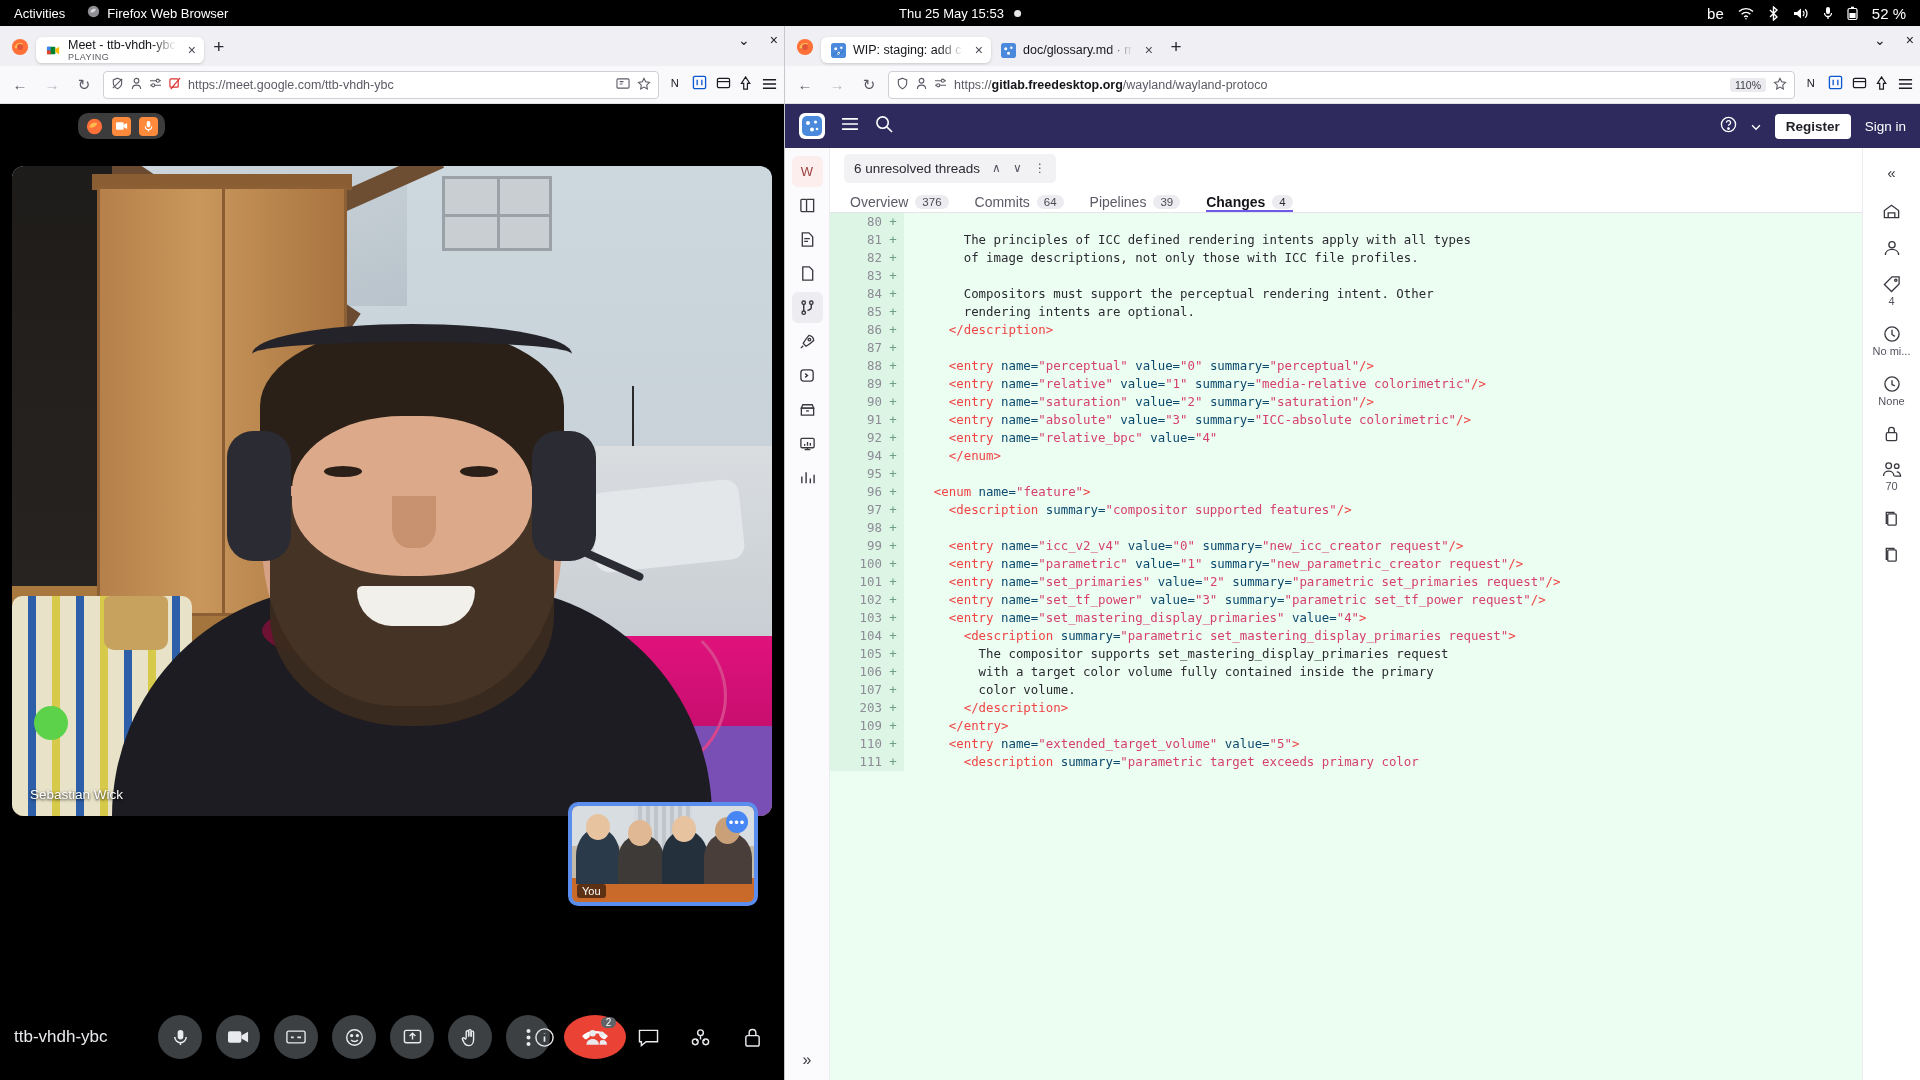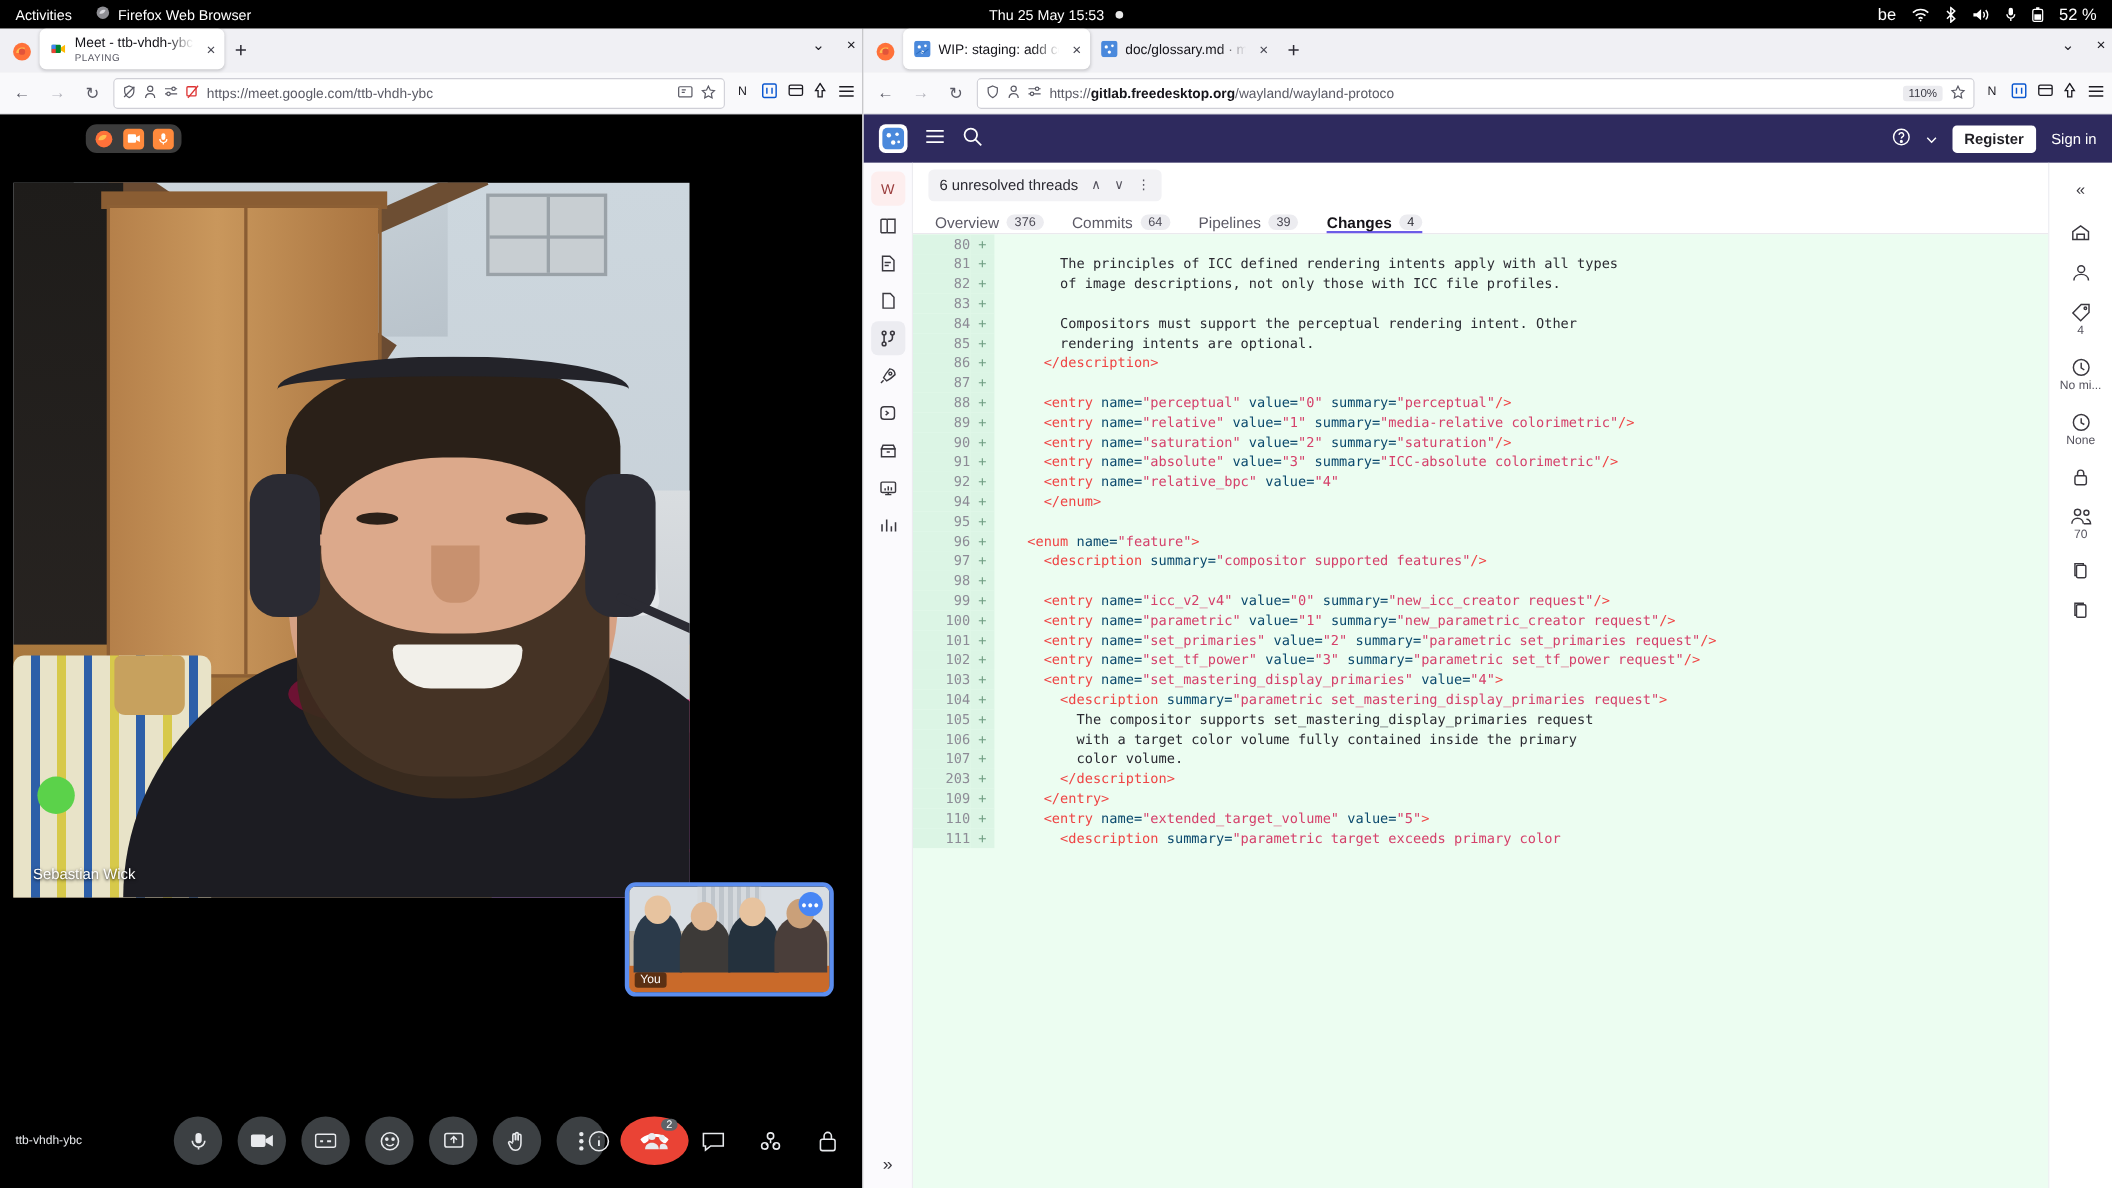--- a/index.html
+++ b/index.html
@@ -21,21 +21,21 @@
 
   
   .win { position:absolute; top:26px; height:1054px; background:#f9f9fb; overflow:hidden; }
   #win-left  { left:0;   width:784px; }
   #win-right { left:784px; width:1136px; border-left:1px solid #c8c8cc; }
 
   
   .tabstrip { height:40px; background:#f0f0f4; display:flex; align-items:flex-end;
               padding:0 4px; position:relative; }
   .ff-logo { width:32px; height:38px; display:flex; align-items:center; justify-content:center; }
-  .tab { height:37px; margin-bottom:3px; border-radius:6px; display:flex; align-items:center;
+  .tab { height:26px; margin-bottom:3px; border-radius:6px; display:flex; align-items:center;
          gap:7px; padding:0 8px 0 10px; font-size:12.5px; color:#15141a; max-width:170px;
          position:relative; }
   .tab.active { background:#fff; box-shadow:0 1px 3px rgba(0,0,0,.16); }
   .tab .favicon { width:15px; height:15px; flex:0 0 15px; }
   .tab .tlabel { white-space:nowrap; overflow:hidden; text-overflow:clip;
                  -webkit-mask-image:linear-gradient(90deg,#000 78%,transparent);
                  mask-image:linear-gradient(90deg,#000 78%,transparent); }
   .tab .tplay { font-size:9px; color:#5b5b66; letter-spacing:.4px; }
   .tab .tclose { margin-left:auto; font-size:14px; color:#4a4a55; padding-left:5px; }
   .tab-twoline { display:flex; flex-direction:column; line-height:1.15; overflow:hidden;}
@@ -60,22 +60,22 @@
   .navicons { display:flex; align-items:center; gap:9px; padding-left:4px; }
 
   
   #meet { position:absolute; top:78px; left:0; width:784px; height:976px; background:#000;
           color:#fff; }
   .meet-top { height:44px; display:flex; align-items:center; padding-left:78px; }
   .meet-pill { background:#3c3c3c; border-radius:10px; height:26px; display:flex;
                align-items:center; gap:8px; padding:0 7px; }
   .meet-pill .mp-ico { width:19px; height:19px; border-radius:4px; display:flex;
                        align-items:center; justify-content:center; font-size:11px; }
-  .video-wrap { position:absolute; top:62px; left:12px; width:615px; height:650px;
-                border-radius:0; overflow:hidden; }
+  .video-wrap { position:absolute; top:62px; left:12px; width:760px; height:650px;
+                border-radius:12px; overflow:hidden; }
   
   .scene { position:absolute; inset:0;
            background:
              linear-gradient(180deg,#cdd7de 0%, #c3ccd4 100%); }
   .s-wall-l { position:absolute; left:0; top:0; width:100px; height:100%;
               background:linear-gradient(180deg,#1e1c1a,#2c2724); }
   .s-ceiling { position:absolute; left:55px; top:0; width:340px; height:140px;
                background:linear-gradient(160deg,#cfd8de,#b9c3cb); }
   .s-beam1 { position:absolute; left:100px; top:-20px; width:300px; height:24px;
              background:#6a4b32; transform:rotate(34deg); transform-origin:left top; }
@@ -162,21 +162,21 @@
   .sv-h { position:absolute; border-radius:50%; }
   .sv-more { position:absolute; right:6px; top:5px; width:22px; height:22px; border-radius:50%;
              background:#4786f5; color:#fff; font-size:13px; display:flex;
              align-items:center; justify-content:center; letter-spacing:1px;}
   .sv-label { position:absolute; left:5px; bottom:4px; background:rgba(0,0,0,.55);
               color:#fff; font-size:11px; padding:1px 5px; border-radius:3px; }
 
   
   .meet-bottom { position:absolute; left:0; bottom:0; width:784px; height:86px;
                  display:flex; align-items:center; }
-  .meet-code { position:absolute; left:14px; font-size:11px; color:#e8eaed; }
+  .meet-code { position:absolute; left:14px; font-size:17px; color:#e8eaed; }
   .ctrl-center { position:absolute; left:50%; transform:translateX(-50%);
                  display:flex; align-items:center; gap:14px; }
   .cbtn { width:44px; height:44px; border-radius:50%; background:#3c4043;
           display:flex; align-items:center; justify-content:center; color:#e8eaed; }
   .cbtn.hangup { width:62px; background:#ea4335; }
   .ctrl-right { position:absolute; right:14px; display:flex; align-items:center; gap:16px; }
   .cright-btn { width:36px; height:36px; display:flex; align-items:center;
                 justify-content:center; color:#e8eaed; position:relative; }
   .badge-count { position:absolute; top:-2px; right:-2px; background:#5f6368; color:#fff;
                  font-size:10px; border-radius:8px; padding:0 4px; min-width:15px;

